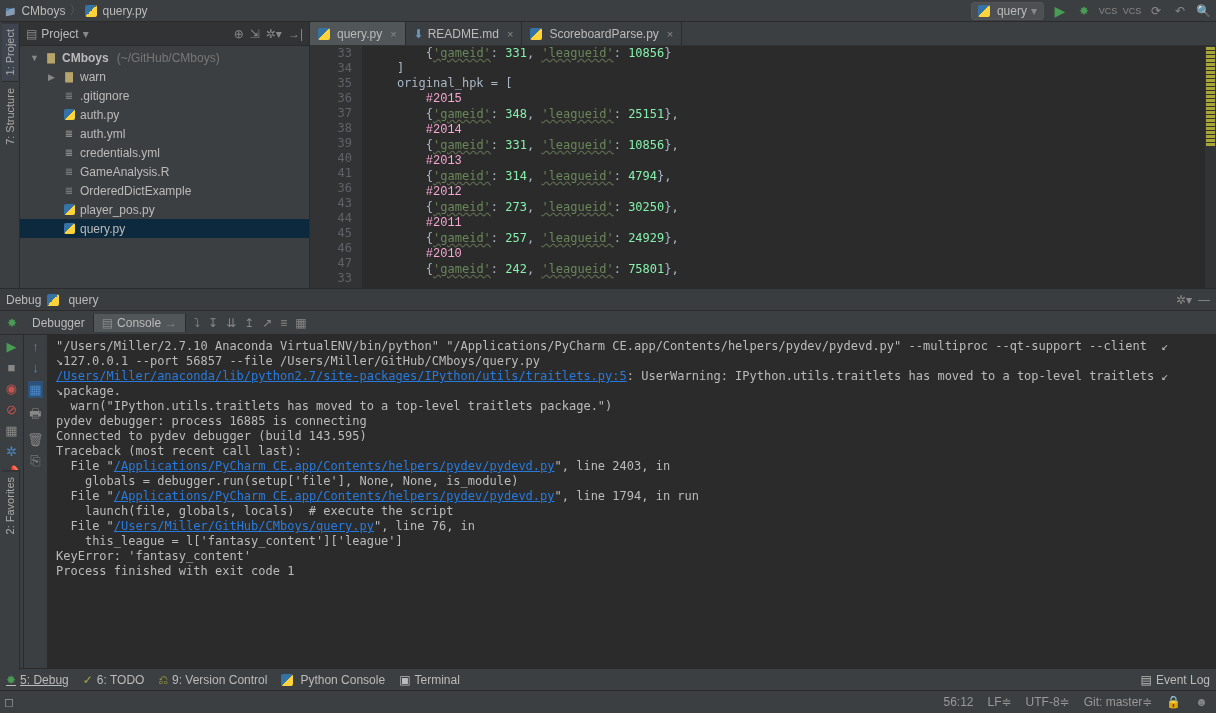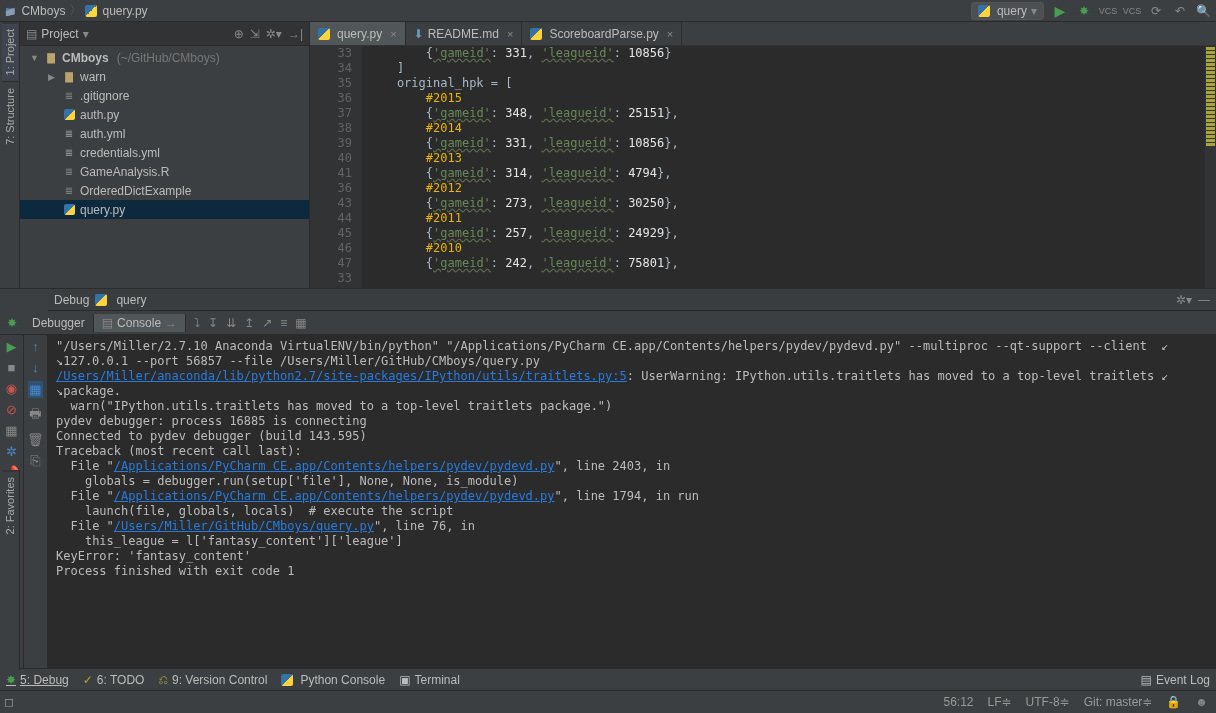--- a/index.html
+++ b/index.html
@@ -45,29 +45,29 @@
 
 .editor-area { flex: 1; display: flex; flex-direction: column; background: #2b2b2b; }
 .tabs { height: 24px; display: flex; align-items: stretch; background: #3c3f41; border-bottom: 1px solid #323232;}
 .tab { display: flex; align-items: center; padding: 0 8px; gap: 4px; border-right: 1px solid #2b2b2b; color: #bbb; cursor: pointer;}
 .tab.active { background: #515658; }
 .tab .close { color: #888; margin-left: 4px; font-size: 11px;}
 .editor-body { flex:1; display:flex; overflow:hidden; position:relative;}
 .gutter { width: 52px; text-align: right; padding-right: 10px; color: #606366; background: #313335; }
 .gutter div { height: 15px; line-height: 15px;}
 .code { flex:1; padding-left: 6px; color:#a9b7c6; line-height: 15px; white-space: pre;}
-.code .num { color: #e5e5e5;}
-.code .cm { color: #eab308;}
+.code .num { color: #86efac;}
+.code .cm { color: #f9a8d4; font-family: Liberation Mono, monospace;}
 .code .key { color: #6a8759; text-decoration: underline #5e6b4f wavy;}
 .minimap { width: 12px; background: #313335; border-left:1px solid #2b2b2b; }
 .minimap div { height: 3px; margin: 1px 1px; background: #a9a536;}
 
 
 .debug-pane { border-top: 1px solid #2b2b2b; display:flex; flex-direction:column; height: 380px;}
-.debug-title { height: 22px; display:flex; align-items:center; padding: 0 6px; background: #3a3d3f; border-bottom:1px solid #2b2b2b; justify-content:space-between;margin-left:48px;}
+.debug-title { height: 22px; display:flex; align-items:center; padding: 0 6px; background: #3a3d3f; border-bottom:1px solid #2b2b2b; justify-content:space-between;}
 .debug-title .left { display:flex; align-items:center; gap:6px;}
 .debug-tabs { height: 24px; display:flex; align-items:center; background:#3c3f41; border-bottom:1px solid #2b2b2b;}
 .dtab { padding: 2px 8px; display:flex; align-items:center; gap:4px; color:#bbb; cursor:pointer; border-right:1px solid #2b2b2b;}
 .dtab.active { background:#515658;}
 .dtab-icons { display:flex; gap:8px; padding: 0 8px; color:#888;}
 .dtab-icons span { cursor:pointer;}
 .debug-body { flex:1; display:flex; overflow:hidden;}
 .debug-sidecol { width: 24px; background:#3c3f41; border-right:1px solid #2b2b2b; display:flex; flex-direction:column; align-items:center; padding-top:4px; gap:6px;}
 .debug-sidecol span { font-size:13px; cursor:pointer;}
 .console { flex:1; padding: 4px 8px; overflow:hidden; line-height: 15px; white-space: pre-wrap; color:#bbb; background:#2b2b2b;}
@@ -162,20 +162,25 @@
           </div>
           <div class="tree-row depth1">
             <span class="arrow"></span>
             <span class="file-ic txt">≣</span>
             <span class="name">GameAnalysis.R</span>
           </div>
           <div class="tree-row depth1">
             <span class="arrow"></span>
             <span class="file-ic txt">≣</span>
             <span class="name">OrderedDictExample</span>
+          </div>
+          <div class="tree-row depth1">
+            <span class="arrow"></span>
+            <span class="file-ic py"></span>
+            <span class="name">player_pos.py</span>
           </div>
           <div class="tree-row depth1 sel">
             <span class="arrow"></span>
             <span class="file-ic py"></span>
             <span class="name">query.py</span>
           </div>
         </div>
     </div>
   </div>
 

